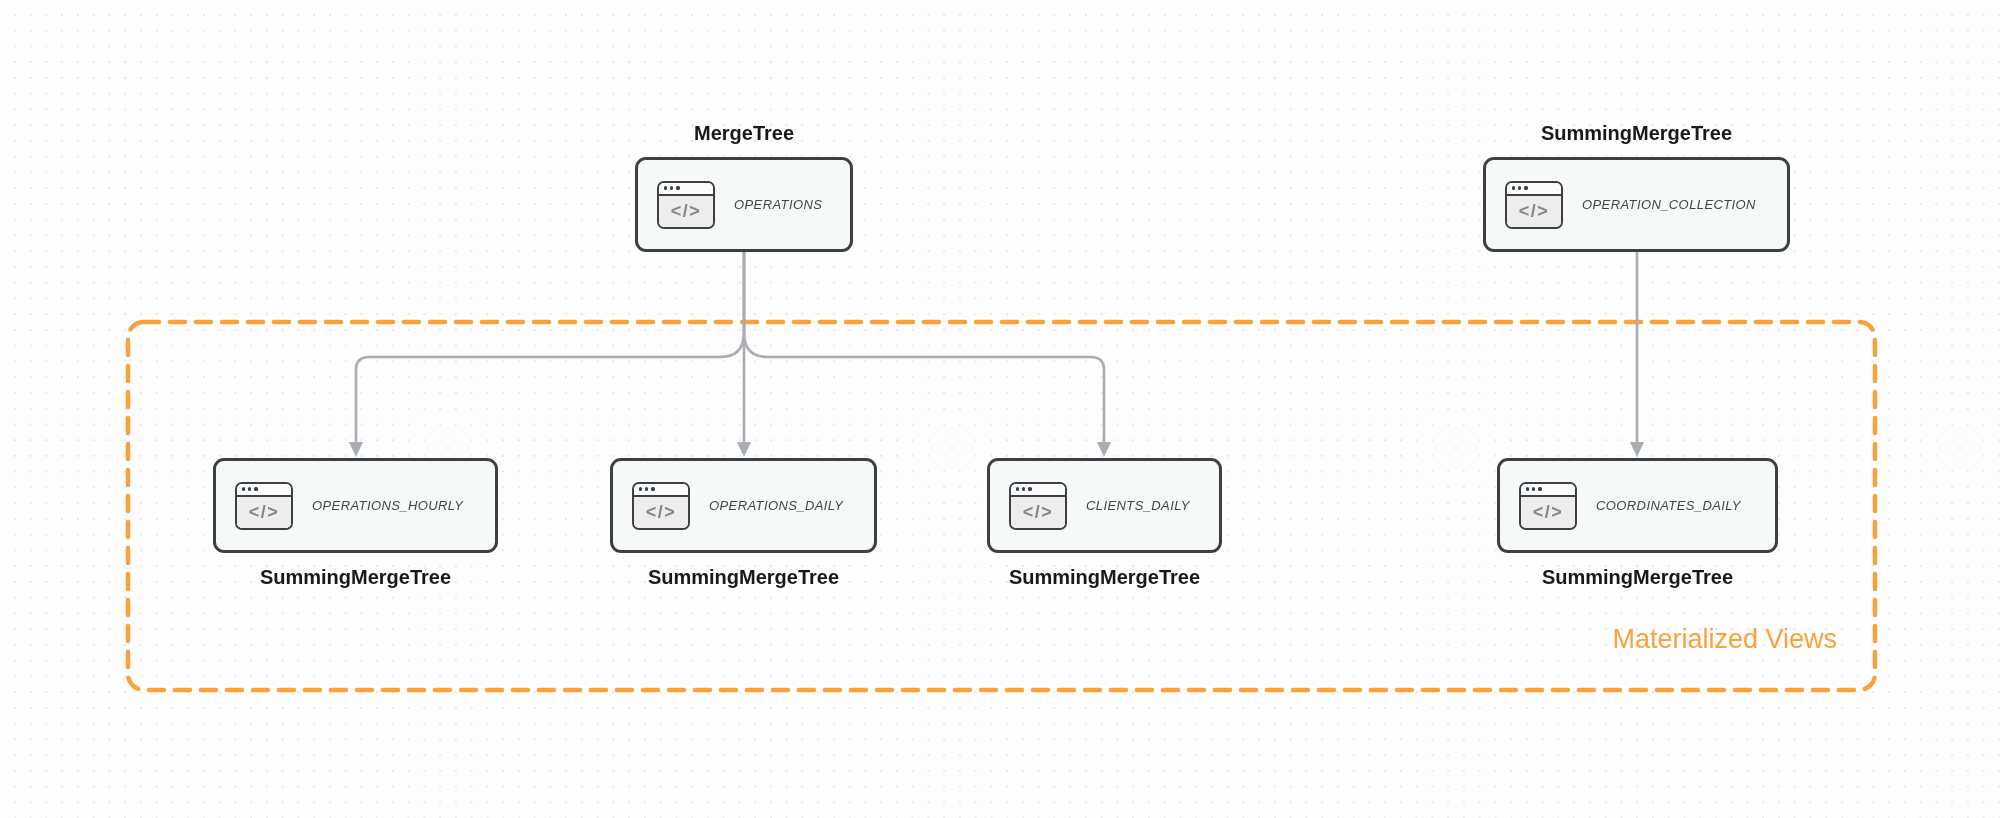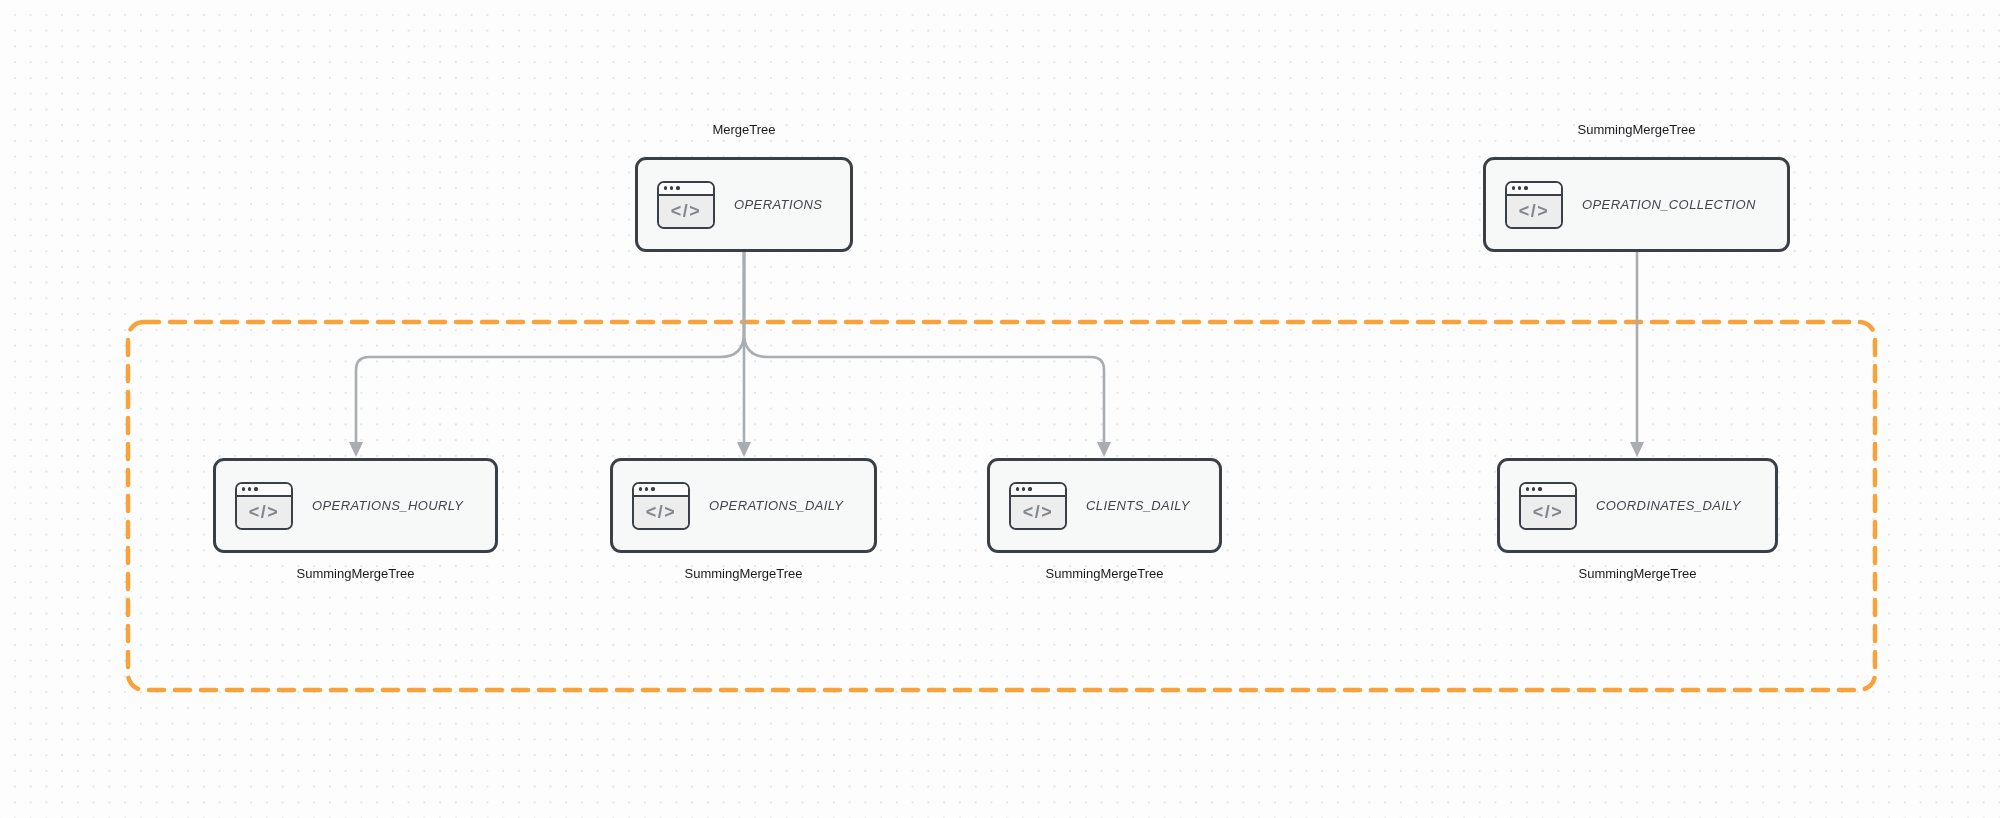--- a/index.html
+++ b/index.html
@@ -38,21 +38,21 @@
     border-radius:11px;
     display:flex;align-items:center;
     padding-left:19px;gap:19px;box-sizing:border-box;
   }
   .node-label{
     font-style:italic;font-size:13px;font-weight:500;
     color:var(--node-label);letter-spacing:.4px;white-space:nowrap;
   }
   .engine-caption{
     position:absolute;left:50%;transform:translateX(-50%);
-    font-size:13px;font-weight:400;color:var(--caption-text);
+    font-size:20px;font-weight:700;color:var(--caption-text);
     white-space:nowrap;
   }
   .engine-caption.above{top:-35px;}
   .engine-caption.below{top:calc(100% + 13px);}
   .code-window-icon{
     width:58px;height:48px;box-sizing:border-box;flex:0 0 auto;
     border:2.5px solid var(--node-border);border-radius:7px;
     background:#fff;overflow:hidden;display:flex;flex-direction:column;
   }
   .icon-titlebar{
@@ -178,14 +178,15 @@
             <span class="d"></span>
             <span class="d"></span>
             <span class="d"></span>
           </div>
         <div class="icon-code-glyph">&lt;/&gt;</div>
       </div>
       <div class="node-label">COORDINATES_DAILY</div>
     </div>
   </div>
 
+  <div class="zone-label">Materialized Views</div>
 
 </div>
 
 </body></html>

